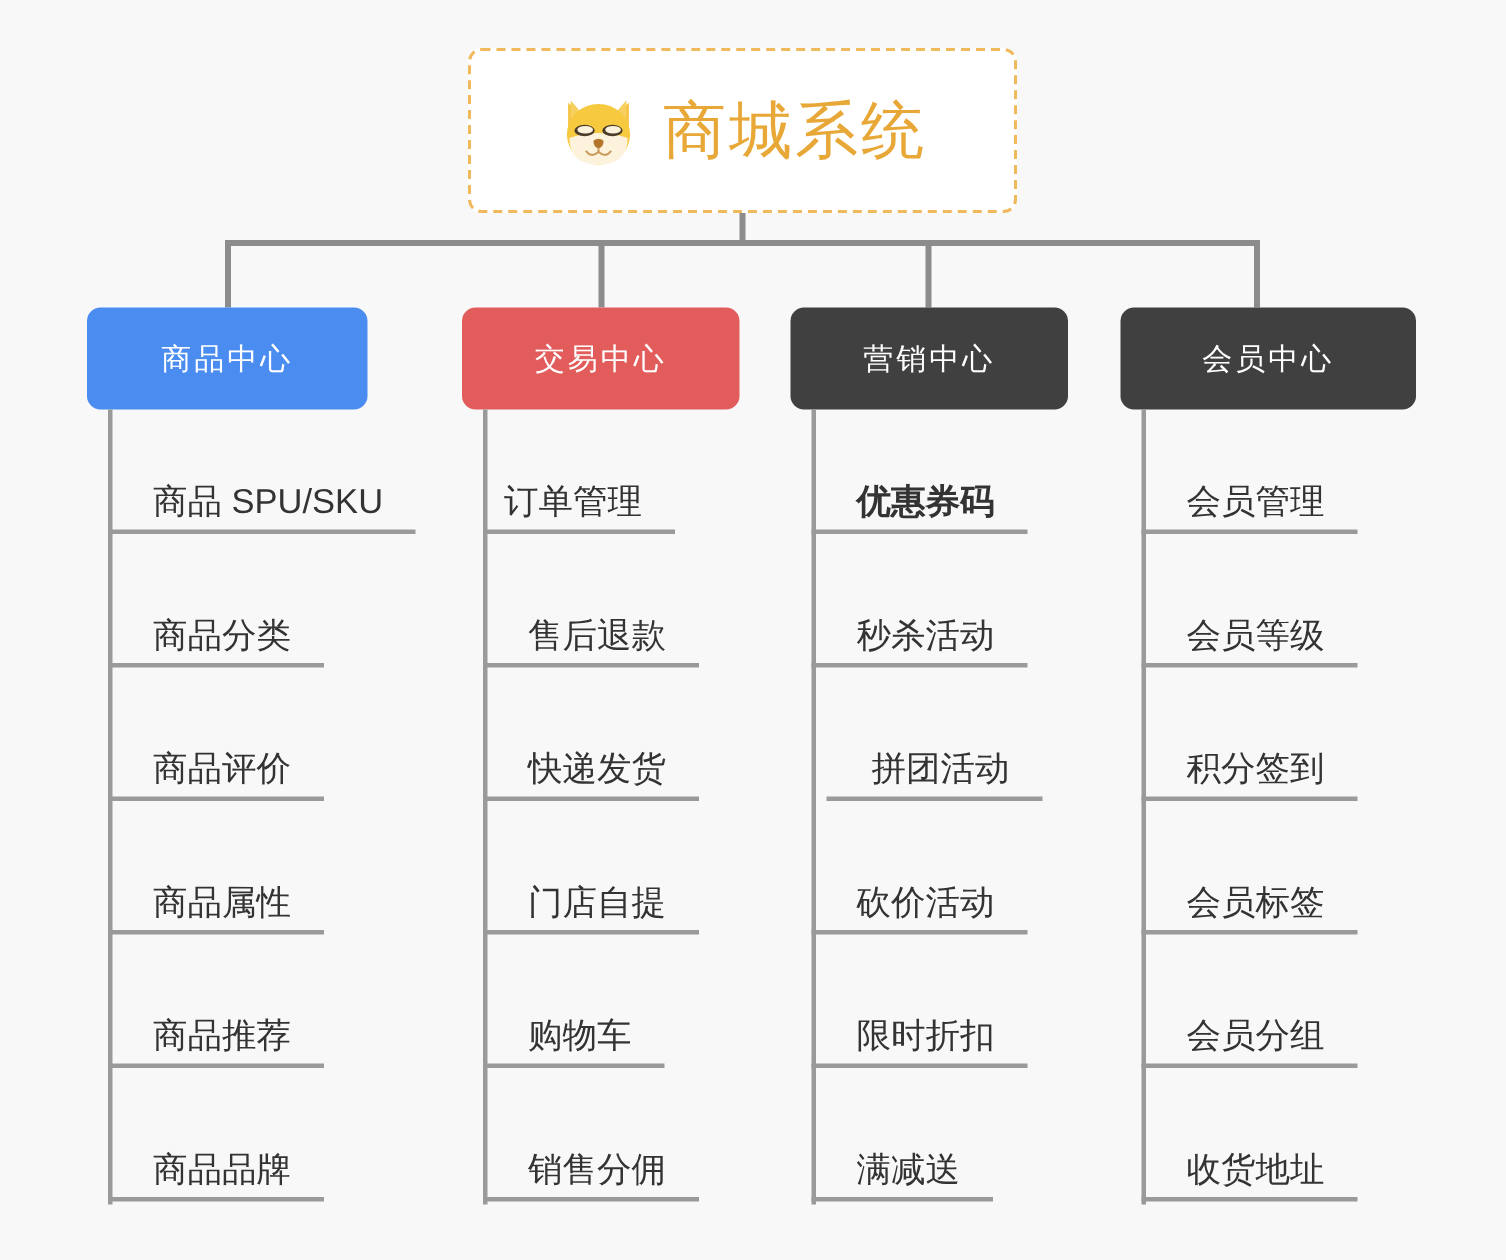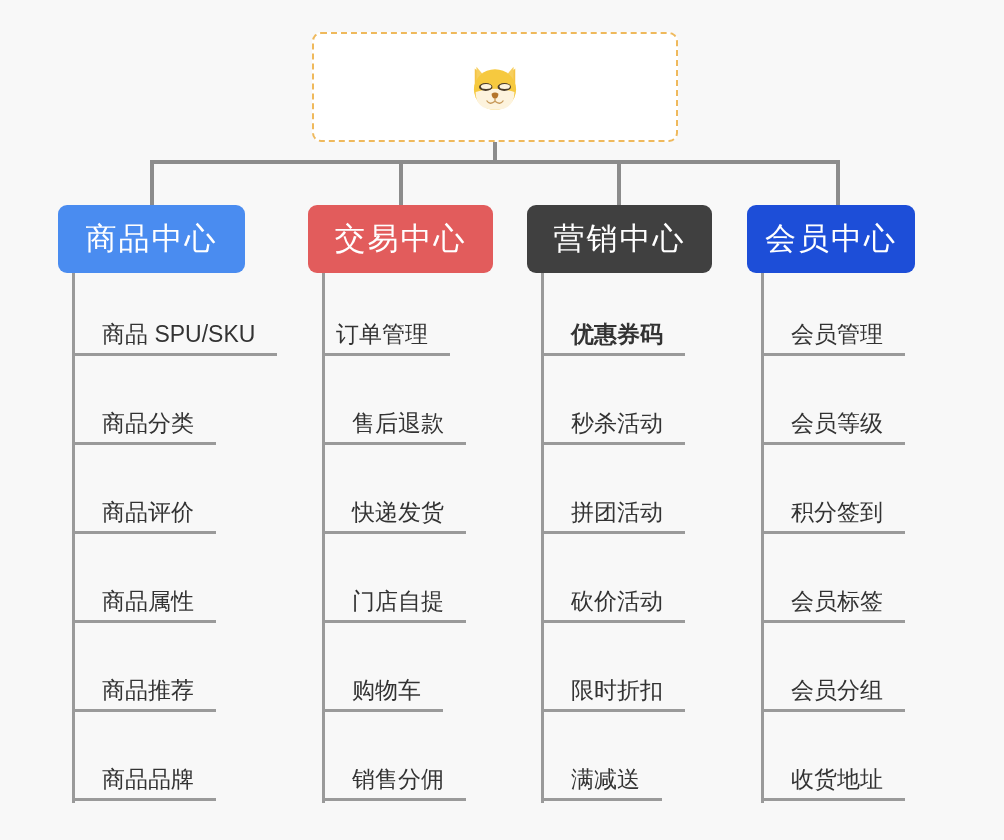--- a/index.html
+++ b/index.html
@@ -66,21 +66,21 @@
   .cat-header {
     position: absolute;
     left: 0;
     top: 0;
     height: 68px;
     border-radius: 9px;
     display: flex;
     align-items: center;
     justify-content: center;
     color: #ffffff;
-    font-size: 31px;
+    font-size: 20px;
     letter-spacing: 2px;
     white-space: nowrap;
   }
 
   
   .spine {
     position: absolute;
     width: 3px;
     background: #9a9a9a;
     left: 14px;
@@ -114,20 +114,21 @@
       <path d="M9 38 Q32 30 55 38 Q55 59 32 59 Q9 59 9 38 Z" fill="#fdf3dd"></path>
       <ellipse cx="21" cy="32" rx="8" ry="4.6" fill="#4a3b28"></ellipse>
       <ellipse cx="43" cy="32" rx="8" ry="4.6" fill="#4a3b28"></ellipse>
       <ellipse cx="21.5" cy="31.4" rx="6.2" ry="3" fill="#fdf3dd"></ellipse>
       <ellipse cx="43.5" cy="31.4" rx="6.2" ry="3" fill="#fdf3dd"></ellipse>
       <path d="M28 40 Q32 37 36 40 Q36 45 32 46 Q28 45 28 40 Z" fill="#b4752b"></path>
       <path d="M32 46 L32 49" stroke="#c89a5a" stroke-width="1.6" fill="none"></path>
       <path d="M32 49 Q26 54 22 48" stroke="#c89a5a" stroke-width="1.6" fill="none"></path>
       <path d="M32 49 Q38 54 42 48" stroke="#c89a5a" stroke-width="1.6" fill="none"></path>
     </svg>
+    <div id="root-title">商城系统</div>
   </div>
 
   <div class="conn conn-v" style="left:493px; top:142px; height:22px;"></div>
   <div class="conn conn-h" style="left:150px; top:160px; width:690px;"></div>
   <div class="conn conn-v" style="left:150px; top:160px; height:45px;"></div>
   <div class="conn conn-v" style="left:399px; top:160px; height:45px;"></div>
   <div class="conn conn-v" style="left:617px; top:160px; height:45px;"></div>
   <div class="conn conn-v" style="left:836px; top:160px; height:45px;"></div>
 
   <div class="column" style="left:58px;">
@@ -156,28 +157,28 @@
     <div class="leaf" style="top: 561px;">销售分佣</div>
   </div>
 
   <div class="column" style="left:527px;">
     <div class="cat-header" style="width: 185px; background: #404040;">
       <span>营销中心</span>
     </div>
     <div class="spine" style="height: 530px;"></div>
     <div class="leaf" style="top: 116px; font-weight: bold;">优惠券码</div>
     <div class="leaf" style="top: 205px;">秒杀活动</div>
-    <div class="leaf" style="top: 294px;">拼团活动</div>
+    <div class="leaf" style="top: 294px; margin-left: 10px;">拼团活动</div>
     <div class="leaf" style="top: 383px;">砍价活动</div>
     <div class="leaf" style="top: 472px;">限时折扣</div>
     <div class="leaf" style="top: 561px;">满减送</div>
   </div>
 
   <div class="column" style="left:747px;">
-    <div class="cat-header" style="width: 168px; background: #1d4ed8;">
+    <div class="cat-header" style="width: 197px; background: #404040;">
       <span>会员中心</span>
     </div>
     <div class="spine" style="height: 530px;"></div>
     <div class="leaf" style="top: 116px;">会员管理</div>
     <div class="leaf" style="top: 205px;">会员等级</div>
     <div class="leaf" style="top: 294px;">积分签到</div>
     <div class="leaf" style="top: 383px;">会员标签</div>
     <div class="leaf" style="top: 472px;">会员分组</div>
     <div class="leaf" style="top: 561px;">收货地址</div>
   </div>

